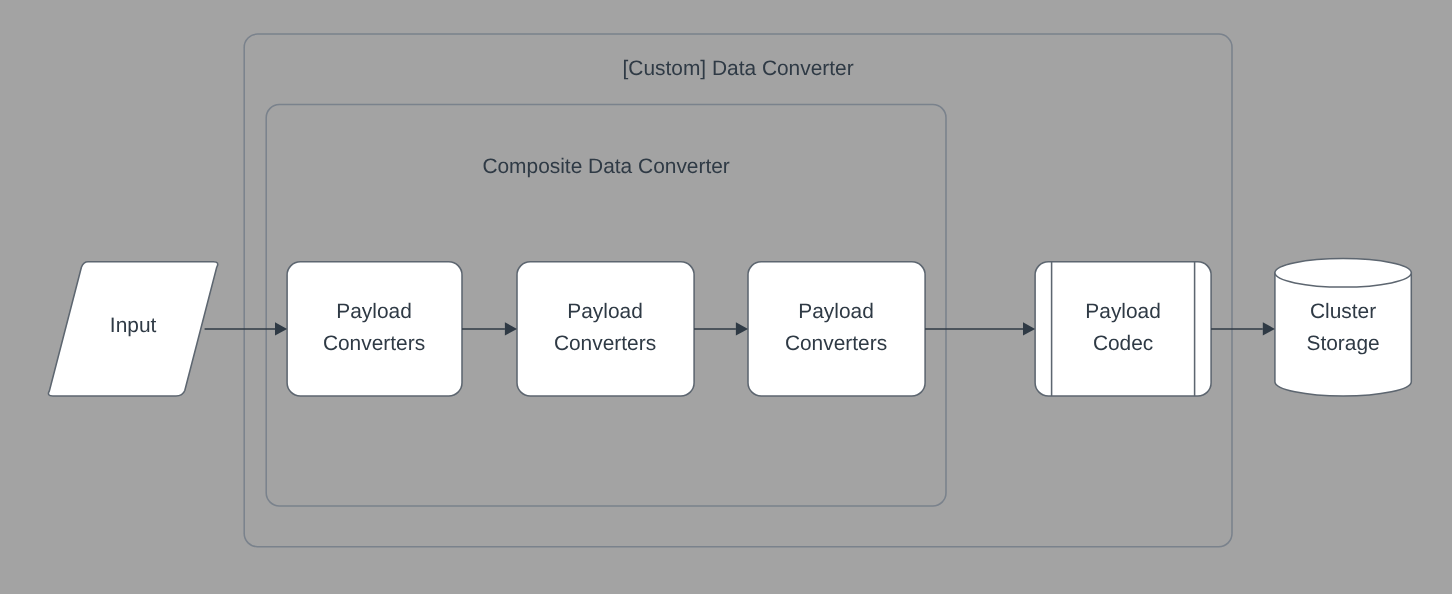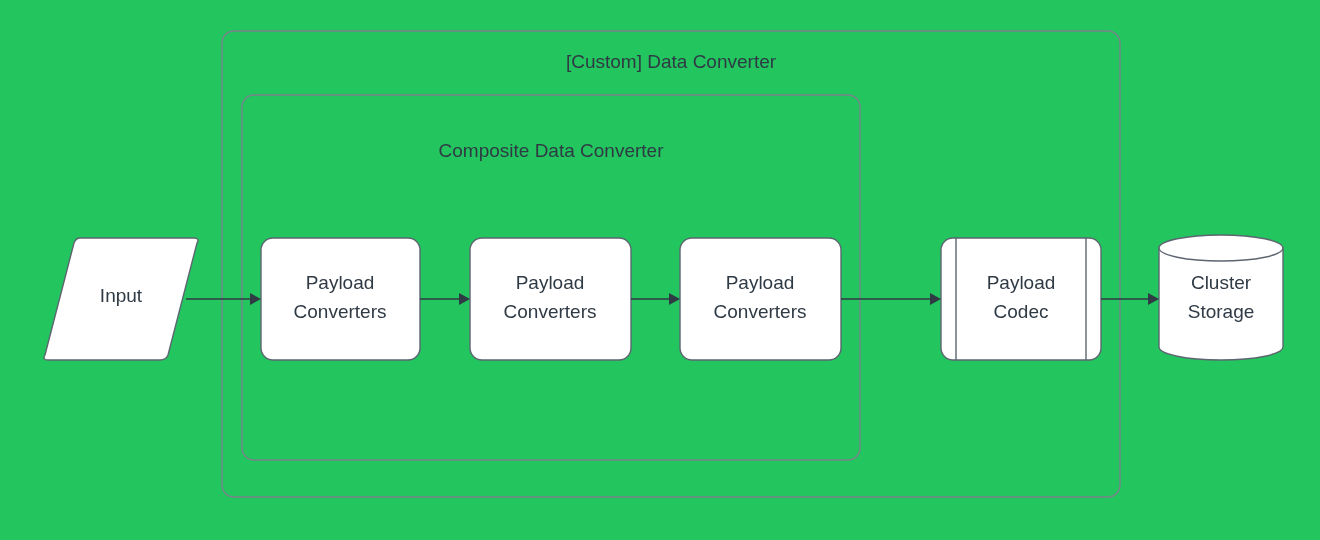--- a/index.html
+++ b/index.html
@@ -11,21 +11,21 @@
     width: 1320px;
     height: 540px;
     font-family: "Liberation Sans", sans-serif;
     color: #2f3a45;
     overflow: hidden;
   }
   #canvas {
     position: relative;
     width: 1320px;
     height: 540px;
-    background: #22c55e;
+    background: #a3a3a3;
   }
   #diagram-svg {
     position: absolute;
     left: 0;
     top: 0;
     width: 1320px;
     height: 540px;
   }
   .shape-label {
     font-family: "Liberation Sans", sans-serif;

